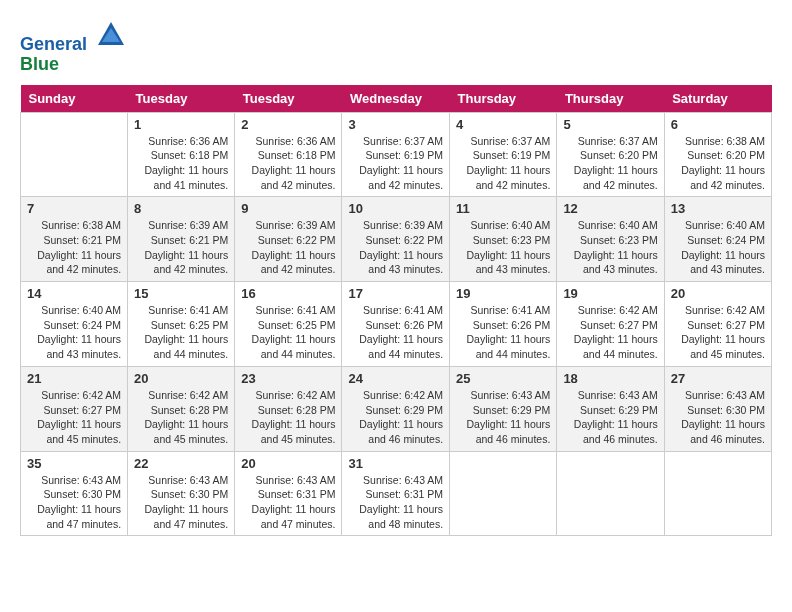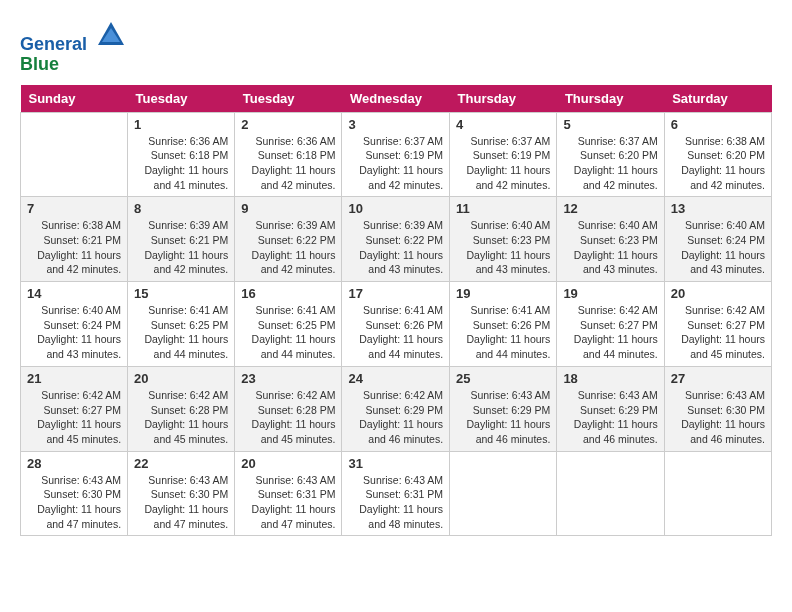--- a/index.html
+++ b/index.html
@@ -239,21 +239,21 @@
           <span class="day-num">18</span>
           <div class="day-info">Sunrise: 6:43 AM<br>Sunset: 6:29 PM<br>Daylight: 11 hours<br>and 46 minutes.</div>
         </td>
         <td>
           <span class="day-num">27</span>
           <div class="day-info">Sunrise: 6:43 AM<br>Sunset: 6:30 PM<br>Daylight: 11 hours<br>and 46 minutes.</div>
         </td>
       </tr>
       <tr>
         <td>
-          <span class="day-num">28</span>
+          <span class="day-num">35</span>
           <div class="day-info">Sunrise: 6:43 AM<br>Sunset: 6:30 PM<br>Daylight: 11 hours<br>and 47 minutes.</div>
         </td>
         <td>
           <span class="day-num">22</span>
           <div class="day-info">Sunrise: 6:43 AM<br>Sunset: 6:30 PM<br>Daylight: 11 hours<br>and 47 minutes.</div>
         </td>
         <td>
           <span class="day-num">20</span>
           <div class="day-info">Sunrise: 6:43 AM<br>Sunset: 6:31 PM<br>Daylight: 11 hours<br>and 47 minutes.</div>
         </td>

